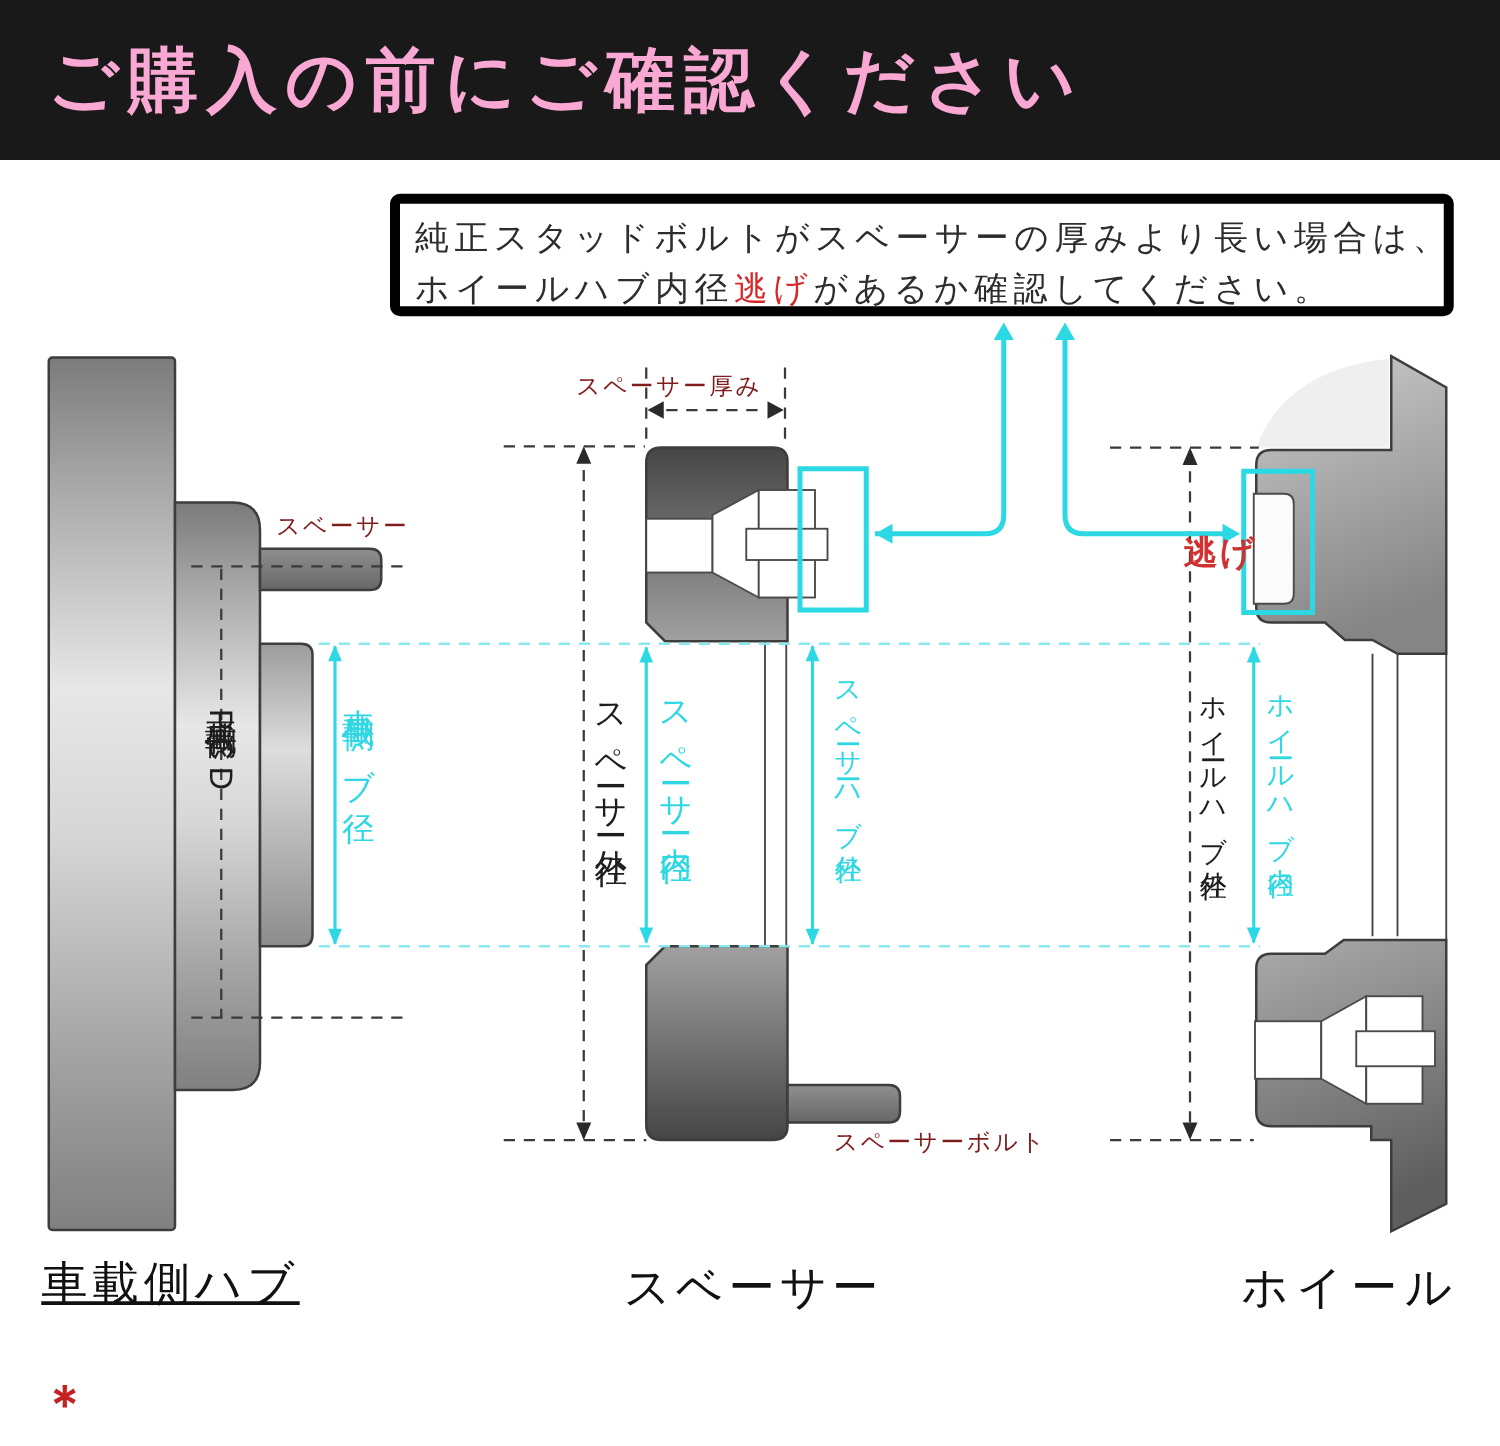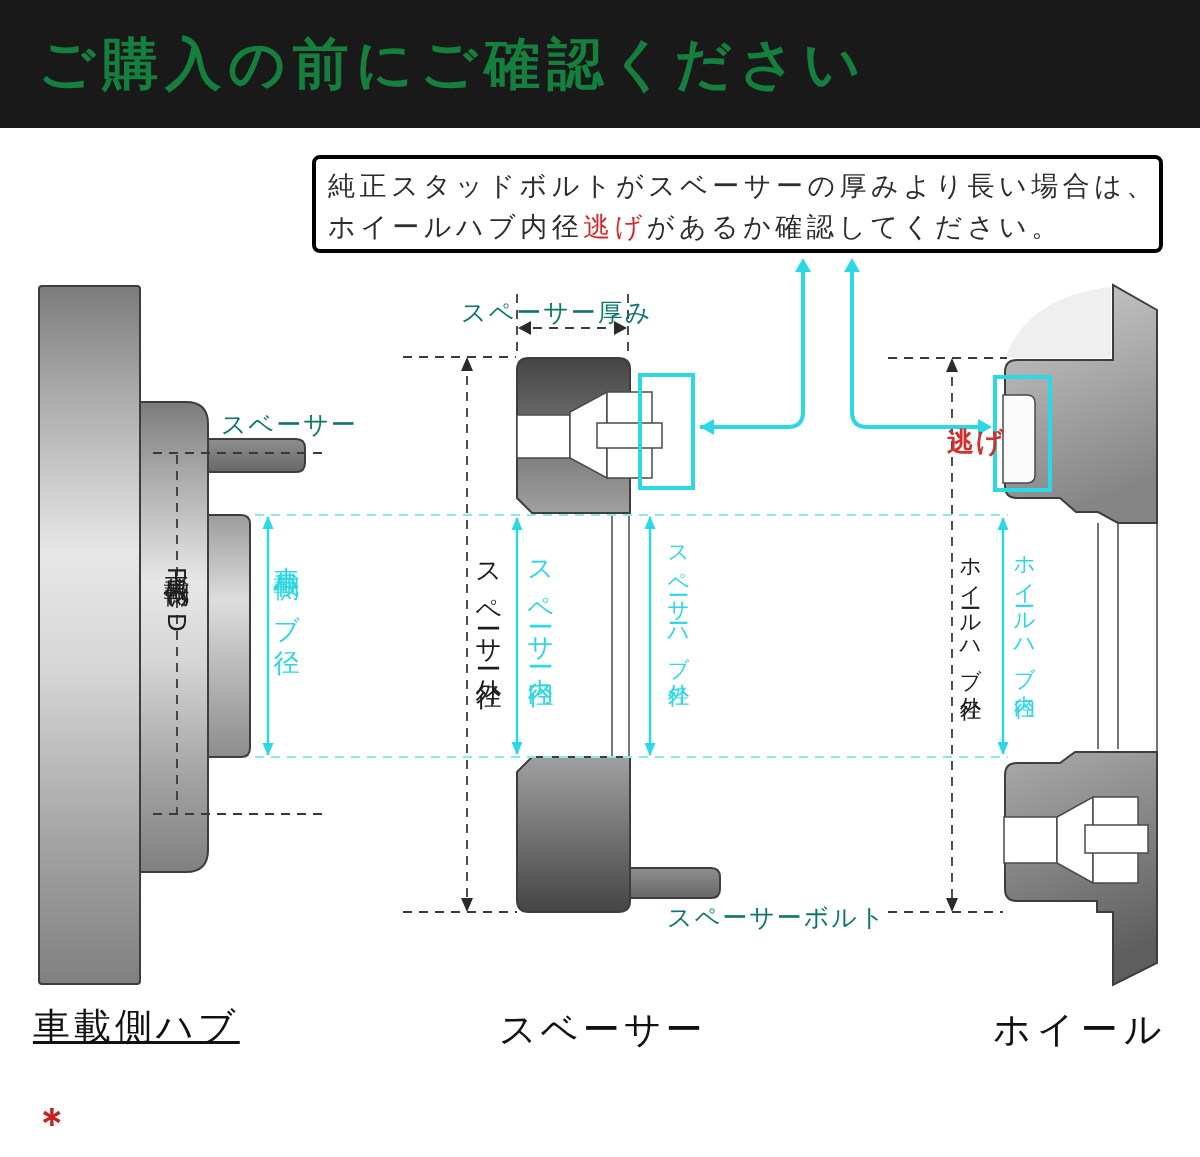--- a/index.html
+++ b/index.html
@@ -1,28 +1,28 @@
 <!DOCTYPE html>
 <html><head>
 <meta charset="utf-8">
 <style>
   html,body{margin:0;padding:0;background:#ffffff;}
   #page{position:relative;width:1200px;height:1157px;background:#ffffff;overflow:hidden;
         font-family:"Liberation Sans","DejaVu Sans",sans-serif;}
   
   .banner{position:absolute;left:0;top:0;width:1200px;height:128px;background:#191919;}
-  .banner-title{position:absolute;left:38px;top:0;line-height:128px;color:#15803d;
+  .banner-title{position:absolute;left:38px;top:0;line-height:128px;color:#f9a8d4;
         font-size:56px;font-weight:bold;letter-spacing:7px;white-space:nowrap;}
   
   .notice{position:absolute;left:312px;top:155px;width:851px;height:98px;box-sizing:border-box;
-        border:4px solid #000000;border-radius:8px;background:#ffffff;padding:7px 12px;}
+        border:8px solid #000000;border-radius:8px;background:#ffffff;padding:7px 12px;}
   .notice-line{font-size:27px;color:#2d2d2d;letter-spacing:4.5px;line-height:41px;white-space:nowrap;}
   .notice-red{color:#d42a2a;}
   
-  .hlab{position:absolute;white-space:nowrap;color:#0f766e;font-size:25px;letter-spacing:2px;}
+  .hlab{position:absolute;white-space:nowrap;color:#7f1d1d;font-size:19px;letter-spacing:2px;}
   .vlab{position:absolute;writing-mode:vertical-rl;text-orientation:mixed;white-space:nowrap;
         font-size:26px;letter-spacing:5px;color:#1e1e1e;}
   .cyan{color:#2fd7e2;}
   .vsmall{font-size:21.5px;letter-spacing:2px;}
   .nige{position:absolute;color:#d03030;font-size:27px;font-weight:600;letter-spacing:2px;}
   .part-label{position:absolute;font-size:37px;font-weight:500;color:#111111;letter-spacing:4px;white-space:nowrap;}
   
   .footnote{position:absolute;left:32px;top:1095px;display:flex;align-items:center;white-space:nowrap;}
   .foot-star{font-size:40px;font-weight:bold;color:#c42222;margin-right:8px;}
   .foot-text{font-size:30px;color:#cc2b2b;letter-spacing:2px;}

